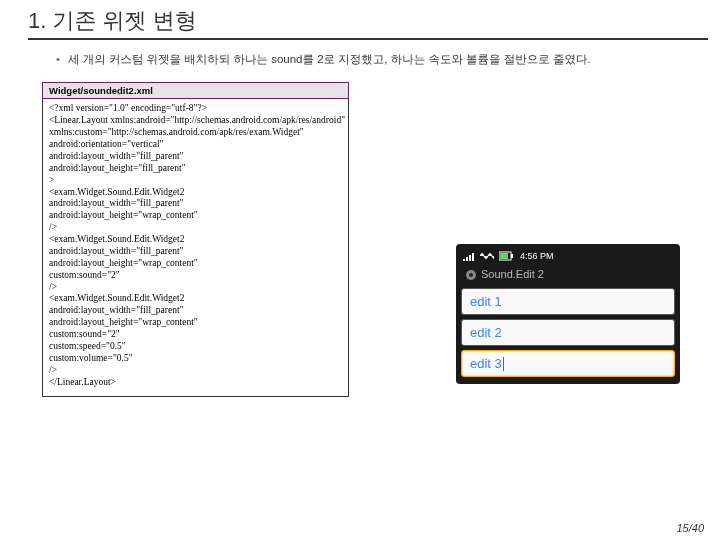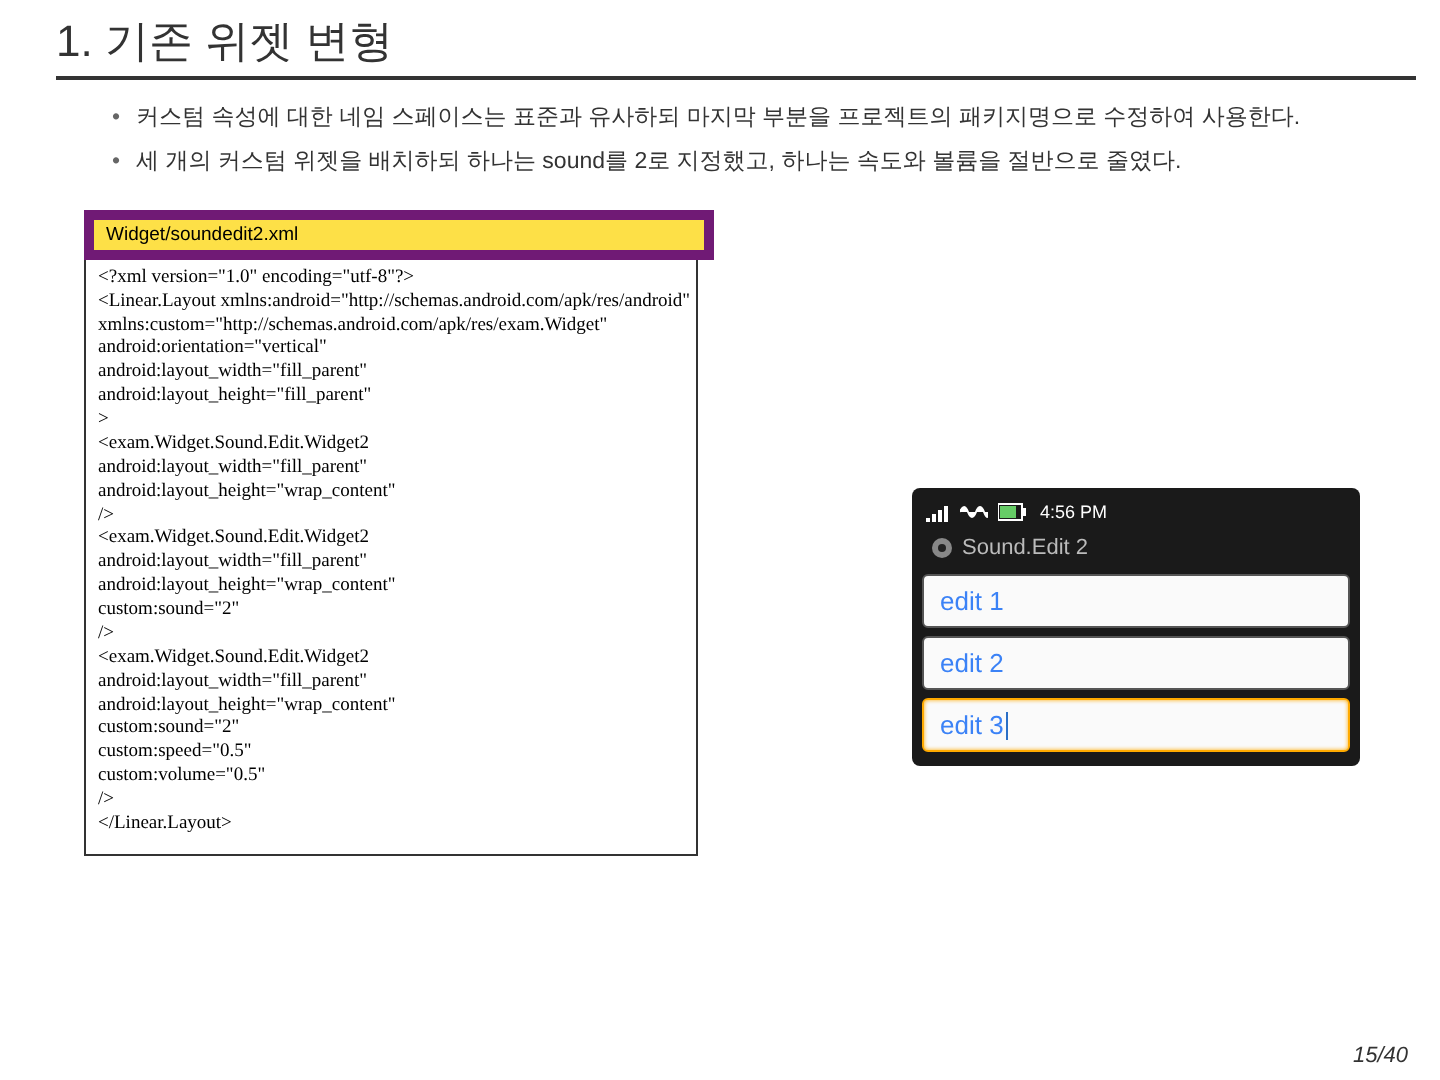--- a/index.html
+++ b/index.html
@@ -39,24 +39,24 @@
     margin-bottom: 4px;
   }
   .bullet::before {
     content: "•";
     position: absolute;
     left: 0;
     color: #666;
   }
   .bold { font-weight: normal; }
   .code-filename-bar {
-    background: #fde047;
-    border: 5px solid #701a75;
+    background: #e5e5e5;
+    border: 1px solid #701a75;
     font-size: 9.5px;
-    font-weight: normal;
+    font-weight: bold;
     padding: 2px 6px;
     width: 293px;
     margin-top: 14px;
     margin-left: 14px;
   }
   .code-box {
     border: 1px solid #333;
     border-top: none;
     font-size: 9.5px;
     font-family: "Times New Roman", serif;
@@ -154,21 +154,20 @@
   }
 </style>
 </head>
 <body>
 
 <div class="slide">
 
   <div class="title">1. 기존 위젯 변형</div>
 
   <div class="bullets">
-    <div class="bullet">커스텀 속성에 대한 네임 스페이스는 표준과 유사하되 마지막 부분을 프로젝트의 패키지명으로 수정하여 사용한다.</div>
     <div class="bullet">
       세 개의 커스텀 위젯을 배치하되 하나는 <span class="bold">sound</span>를 2로 지정했고, 하나는 속도와 볼륨을 절반으로 줄였다.
     </div>
   </div>
 
   <div class="code-filename-bar">Widget/soundedit2.xml</div>
   <div class="code-box">&lt;?xml version="1.0" encoding="utf-8"?&gt;
 &lt;Linear.Layout xmlns:android="http://schemas.android.com/apk/res/android"
 xmlns:custom="http://schemas.android.com/apk/res/exam.Widget"
 android:orientation="vertical"

